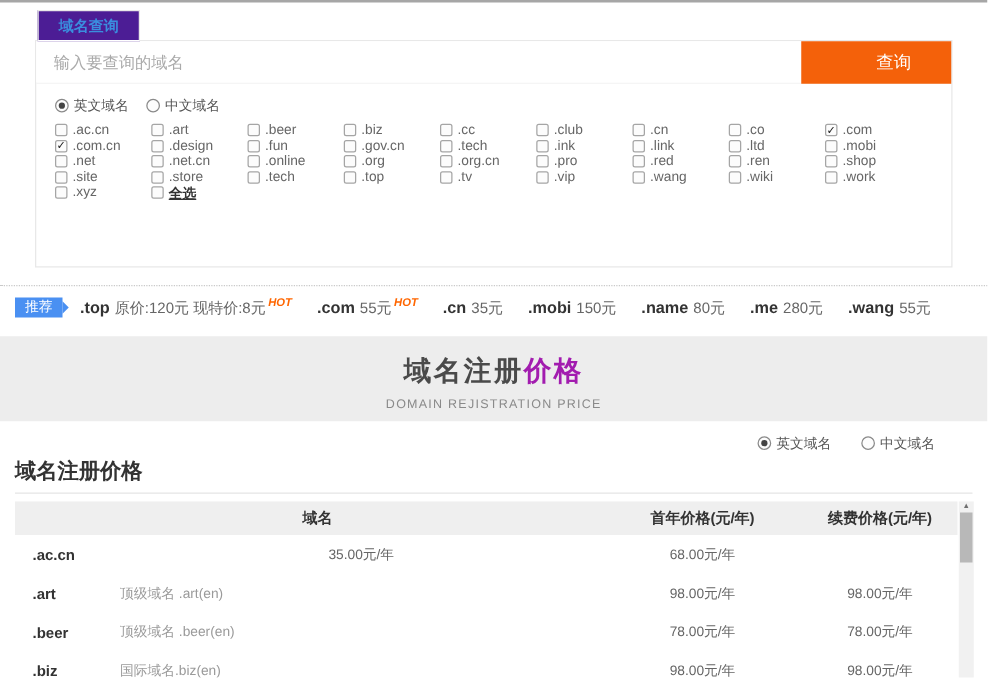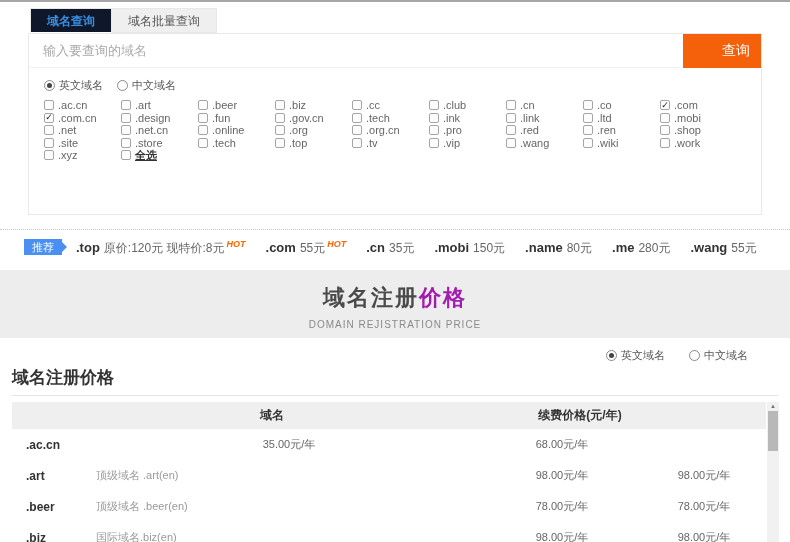--- a/index.html
+++ b/index.html
@@ -3,31 +3,31 @@
 <meta charset="utf-8">
 <style>
   * { margin:0; padding:0; box-sizing:border-box; }
   html,body { width:790px; height:542px; overflow:hidden; background:#fff;
     font-family:"Liberation Sans","DejaVu Sans",sans-serif; }
   .top-line { height:2px; background:#a6a6a6; }
 
   
   .tabs { display:flex; margin:6px 0 0 30px; position:relative; z-index:2; }
   .tab { height:25px; line-height:24px; padding:0 16px; font-size:12px; cursor:pointer; }
-  .tab.active { background:#0f172a; color:#3a8ede; font-weight:bold;
+  .tab.active { background:#4c1d95; color:#3a8ede; font-weight:bold;
     border:1px solid #e8e8e8; border-bottom:1px solid #fff; margin-bottom:-1px; }
   .tab.inactive { background:#efefef; color:#555; border:1px solid #e8e8e8; border-left:none; }
 
   
   .box { margin:0 28px; border:1px solid #e8e8e8; height:182px; background:#fff; }
   .search-row { display:flex; height:34px; border-bottom:1px solid #f2f2f2; }
   .search-row input { flex:1; border:none; outline:none; padding:0 0 0 14px;
     font-size:13px; color:#333; font-family:Liberation Serif, serif; }
   .search-row input::placeholder { color:#aaa; }
-  .search-btn { width:78px; height:34px; border:none; background:#f4610a; color:#fff;
+  .search-btn { width:120px; height:34px; border:none; background:#f4610a; color:#fff;
     font-size:14px; cursor:pointer; font-family:inherit;padding-left:28px; }
 
   .filter-area { padding:10px 0 0 15px; }
   .radio-row { display:flex; gap:14px; font-size:11px; color:#555; align-items:center; }
   .radio { display:inline-flex; align-items:center; gap:4px; cursor:pointer; }
   .rdot { width:11px; height:11px; border:1px solid #8a8a8a; border-radius:50%;
     display:inline-block; position:relative; background:#fdfdfd; }
   .radio.on .rdot::after { content:""; position:absolute; left:2px; top:2px;
     width:5px; height:5px; border-radius:50%; background:#444; }
 
@@ -36,21 +36,21 @@
     height:12.5px; cursor:pointer; white-space:nowrap; }
   .cb { width:10px; height:10px; border:1px solid #a5a5a5; border-radius:2px;
     background:#fcfcfc; display:inline-flex; align-items:center; justify-content:center;
     font-size:9px; color:#222; line-height:1; flex:0 0 auto; }
   .cb.checked::after { content:"✓"; font-weight:bold; }
   .tld-item .sel-all { font-weight:bold; color:#333; text-decoration:underline; }
 
   .dotted { border-top:1px dotted #c9c9c9; margin-top:14px; }
 
   
-  .promo { display:flex; align-items:center; height:22px; margin-top:6px; padding-left:24px; }
+  .promo { display:flex; align-items:center; height:22px; margin-top:6px; padding-left:12px; }
   .badge { background:#4a90f2; color:#fff; font-size:11px; line-height:16px;
     padding:0 8px; position:relative; margin-right:14px; }
   .badge::after { content:""; position:absolute; right:-5px; top:3px;
     border-top:5px solid transparent; border-bottom:5px solid transparent;
     border-left:5px solid #4a90f2; }
   .promo-item { margin-right:20px; font-size:12px; color:#666; white-space:nowrap; }
   .promo-item b { font-size:13px; color:#333; margin-right:4px; }
   .hot { color:#ff6600; font-size:9px; font-weight:bold; font-style:italic;
     vertical-align:super; margin-left:2px; }
 
@@ -62,21 +62,21 @@
 
   
   .price-section { padding-left:12px; }
   .lang-radios { display:flex; justify-content:flex-end; gap:24px; font-size:11px;
     color:#555; margin:10px 42px 0 0; height:14px; align-items:center; }
   .sec-title { font-family:"Liberation Serif","DejaVu Serif",serif; font-weight:bold;
     font-size:17px; color:#333; margin-top:4px; padding-bottom:6px;
     border-bottom:1px solid #e5e5e5; margin-right:12px; }
 
   .table-zone { position:relative; margin-top:6px; height:157px; overflow:hidden; }
-  .thead { display:grid; grid-template-columns:456px 160px 124px; padding-left:32px;
+  .thead { display:grid; grid-template-columns:456px 160px 124px; padding-left:14px;
     width:754px; height:27px; background:#efefef; align-items:center;
     font-size:12px; font-weight:bold; color:#333; }
   .thead div { text-align:center; }
   .trow { display:grid; grid-template-columns:70px 386px 160px 124px; padding-left:14px;
     width:754px; height:31px; align-items:center; }
   .trow .tld { font-size:12px; font-weight:bold; color:#333; }
   .trow .desc { font-size:11px; color:#9a9a9a; }
   .trow .price { font-size:11px; color:#666; text-align:center; }
 
   .scrollbar { position:absolute; top:0; bottom:0; right:11px; width:12px;
@@ -85,21 +85,20 @@
   .sb-thumb { position:absolute; top:9px; left:1px; width:10px; height:40px;
     background:#b8b8b8; }
 </style>
 </head>
 <body>
 
 <div class="top-line"></div>
 
 <div class="tabs">
   <div class="tab active">域名查询</div>
-  <div class="tab inactive">域名批量查询</div>
 </div>
 
 <div class="box">
   <div class="search-row">
     <input type="text" placeholder="输入要查询的域名" style="">
     <button class="search-btn">查询</button>
   </div>
   <div class="filter-area">
     <div class="radio-row" id="filter-radios">
         <span class="radio on">
@@ -288,20 +287,21 @@
       </span>
       <span class="radio">
         <span class="rdot"></span>
         <span>中文域名</span>
       </span>
     </div>
   <h3 class="sec-title">域名注册价格</h3>
   <div class="table-zone">
     <div class="thead">
       <div>域名</div>
+      <div>首年价格(元/年)</div>
       <div>续费价格(元/年)</div>
     </div>
     <div id="table-rows">
         <div class="trow">
           <div class="tld">.ac.cn</div>
           <div class="price">35.00元/年</div>
           <div class="price">68.00元/年</div>
         </div>
         <div class="trow">
           <div class="tld">.art</div>

